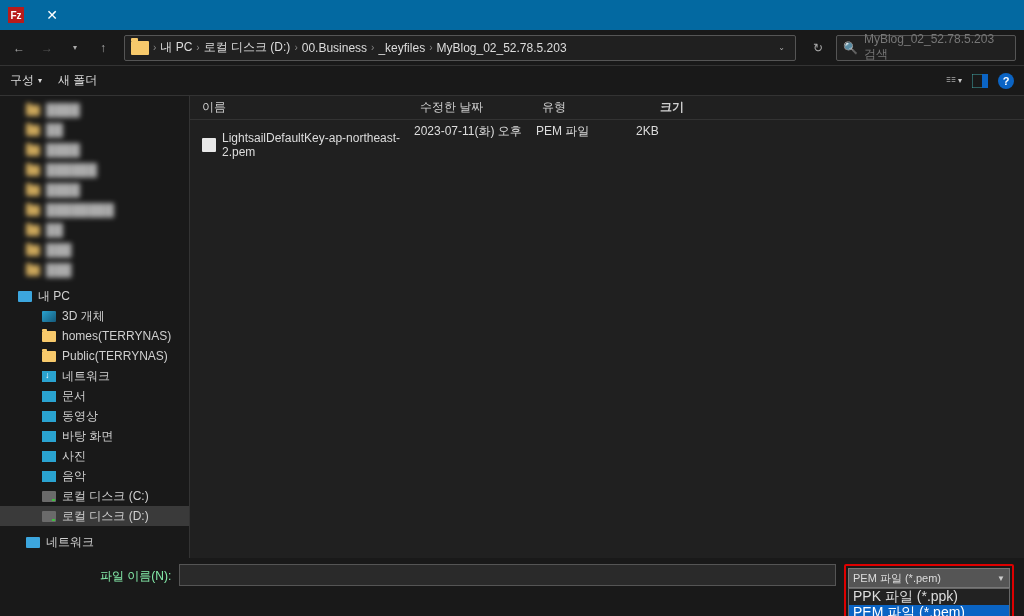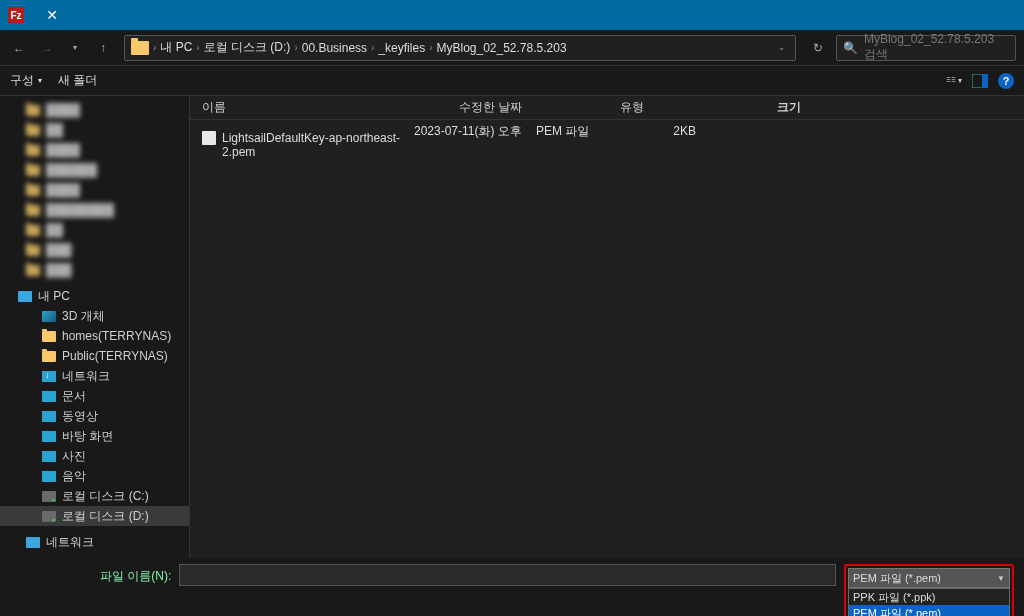--- a/index.html
+++ b/index.html
@@ -52,41 +52,41 @@
 .icon-video { width: 14px; height: 11px; background: #2aa3d0; flex-shrink: 0; }
 .icon-doc { width: 14px; height: 11px; background: #2aa3d0; flex-shrink: 0; }
 .icon-desktop { width: 14px; height: 11px; background: #2aa3d0; flex-shrink: 0; }
 .icon-pic { width: 14px; height: 11px; background: #2aa3d0; flex-shrink: 0; }
 .icon-music { width: 14px; height: 11px; background: #2aa3d0; flex-shrink: 0; }
 .icon-drive { width: 14px; height: 11px; background: #6a6a6a; border-radius: 1px; flex-shrink: 0; position: relative; }
 .icon-drive::after { content: ""; position: absolute; bottom: 1px; right: 1px; width: 3px; height: 2px; background: #3fc13f; }
 .icon-network { width: 14px; height: 11px; background: #3ca6de; border-radius: 1px; flex-shrink: 0; }
 
 .filearea { flex: 1; background: #202020; display: flex; flex-direction: column; }
-.col-headers { display: flex; height: 24px; align-items: center; border-bottom: 1px solid #333; color: #d0d0d0; padding-left: 12px; gap: 39px; }
+.col-headers { display: flex; height: 24px; align-items: center; border-bottom: 1px solid #333; color: #d0d0d0; padding-left: 12px; }
 .col-headers .ch { cursor: pointer; }
 .ch-name { width: 218px; }
 .ch-date { width: 122px; }
 .ch-type { width: 100px; }
 .ch-size { width: 60px; text-align: center; font-weight: bold; }
 .file-row { display: flex; height: 22px; align-items: center; padding-left: 12px; color: #ddd; cursor: pointer; }
 .file-icon { width: 14px; height: 14px; background: #e8e8e8; border-radius: 1px; margin-right: 6px; flex-shrink: 0; }
-.fc-name { width: 212px; display: flex; align-items: flex-start; overflow: hidden; margin-top: 28px; }
+.fc-name { width: 212px; display: flex; align-items: center; overflow: hidden; margin-top: 28px; }
 .fc-date { width: 122px; }
 .fc-type { width: 100px; }
-.fc-size { width: 60px; text-align: right; }
+.fc-size { width: 60px; }
 
 .footer { height: 58px; background: #191919; display: flex; align-items: flex-start; padding: 6px 10px; gap: 8px; position: relative; }
 .footer .fn-label { color: #86efac; margin-top: 4px; padding-left: 90px; }
 .footer .fn-input { flex: 1; height: 22px; background: #2a2a2a; border: 1px solid #555; color: #ddd; padding: 0 6px; }
 .footer .right-stack { width: 170px; position: relative; }
 .filter-box { border: 2px solid #d00; padding: 2px; border-radius: 2px; }
 .filter-select { height: 20px; background: #555; border: 1px solid #777; color: #ddd; padding: 0 4px; display: flex; align-items: center; justify-content: space-between; cursor: pointer; font-size: 11px; }
 .filter-dropdown { border: 1px solid #666; margin-top: 0; }
-.filter-opt { height: 16px; padding: 0 4px; font-size: 11px; display: flex; align-items: center; cursor: pointer; }
+.filter-opt { height: 16px; padding: 0 4px; font-size: 14px; display: flex; align-items: center; cursor: pointer; }
 .filter-opt.ppk { background: #222; color: #ddd; }
 .filter-opt.pem { background: #0a64c4; color: #fff; }
 .drop-arrow { font-size: 8px; color: #ccc; }
 </style>
 </head>
 <body>
 
 <div class="titlebar">
   <div class="app-icon">Fz</div>
   <div class="close">✕</div>

